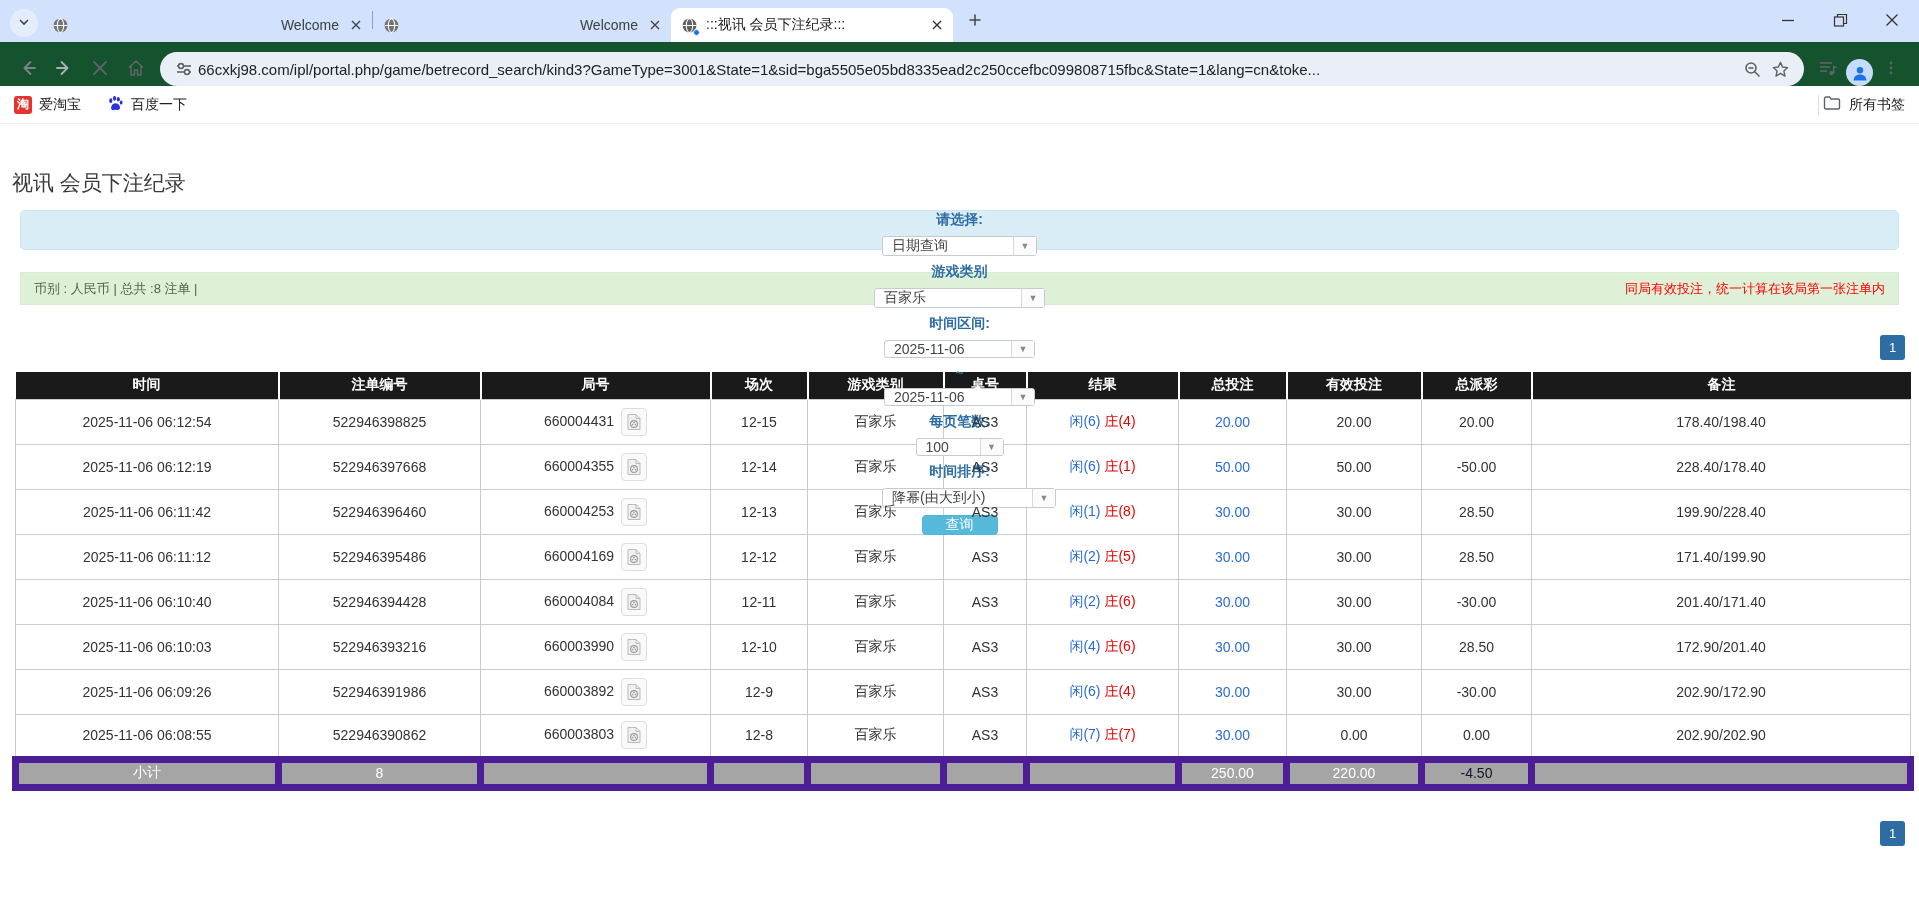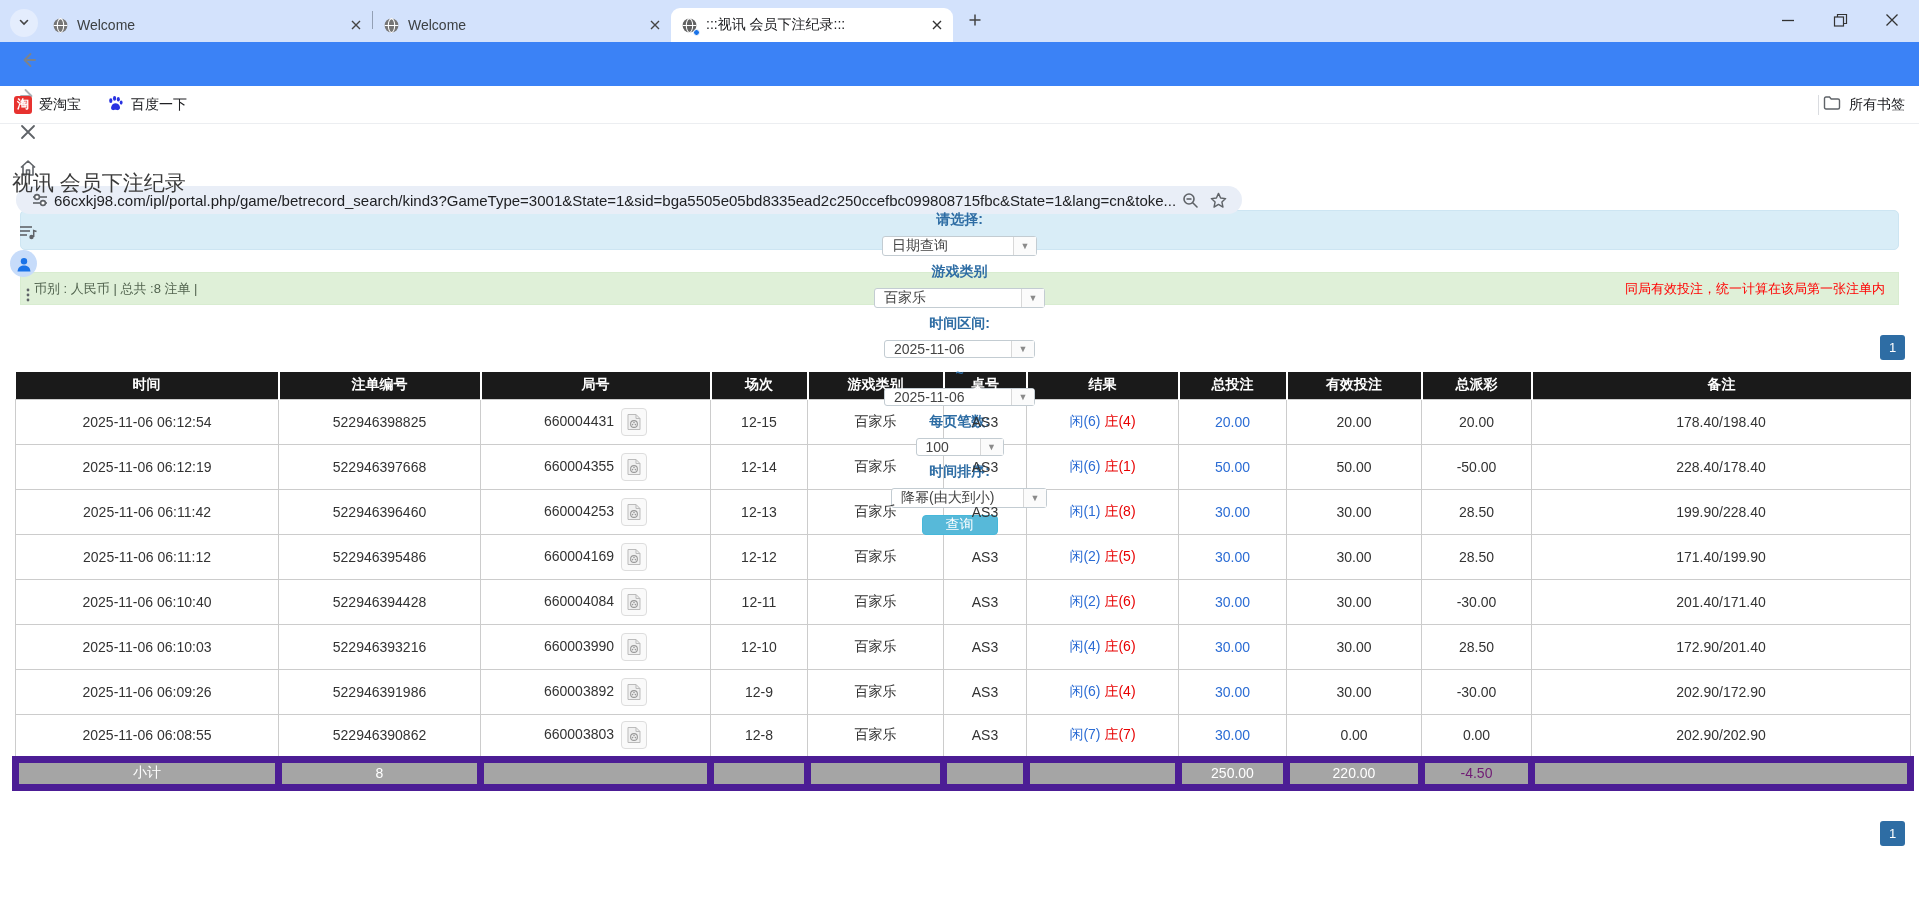--- a/index.html
+++ b/index.html
@@ -3,33 +3,33 @@
 <meta charset="utf-8">
 <style>
   * { box-sizing: border-box; margin: 0; padding: 0; }
   body { font-family: "Liberation Sans", "DejaVu Sans", sans-serif; background:#fff; }
   .screen { width:1919px; height:910px; position:relative; background:#fff; overflow:hidden; }
 
   
   .tabstrip { height:42px; background:#d3e2fc; display:flex; align-items:flex-end; padding-left:6px; position:relative; }
   .tab-search { width:28px; height:28px; border-radius:14px; display:flex; align-items:center; justify-content:center; margin:0 4px 5px 4px; cursor:pointer; background:#e4edfd; }
   .tab { height:34px; display:flex; align-items:center; padding:0 8px 0 10px; border-radius:9px 9px 0 0; cursor:pointer; }
-  .tab.inactive { color:#3c4043; }
+  .tab.inactive { color:#3c4043;text-align:right; }
   .tab.active { background:#fff; color:#202124; }
   .tab .title { flex:1; font-size:14px; white-space:nowrap; overflow:hidden; text-overflow:ellipsis; margin:0 8px; }
   .tab-divider { width:1px; height:18px; background:#93a0b5; margin-bottom:13px; }
   .favicon { width:17px; height:17px; position:relative; flex:none; }
   .fav-dot { position:absolute; right:-2px; bottom:-2px; width:7px; height:7px; background:#1a73e8; border:1px solid #fff; border-radius:50%; }
   .tab-close { width:17px; height:17px; display:flex; align-items:center; justify-content:center; border-radius:50%; flex:none; cursor:pointer; }
   .newtab-btn { width:26px; height:26px; display:flex; align-items:center; justify-content:center; margin:0 0 7px 9px; border-radius:50%; cursor:pointer; }
   .win-controls { position:absolute; right:10px; top:0; height:40px; display:flex; align-items:center; gap:34px; padding-right:8px; }
   .win-btn { width:18px; height:18px; display:flex; align-items:center; justify-content:center; cursor:pointer; }
 
   
-  .toolbar { height:44px; background:#3b82f6; display:flex; align-items:flex-start; padding:0 10px;flex-direction:column; }
+  .toolbar { height:44px; background:#14532d; display:flex; align-items:flex-end; padding:0 10px; }
   .nav-ic { width:36px; height:36px; display:flex; align-items:center; justify-content:center; border-radius:50%; cursor:pointer; flex:none; }
   .omnibox { flex:1; height:34px; background:#e9eef7; border-radius:17px; display:flex; align-items:center; padding:0 10px; margin:0 6px; min-width:0; }
   .omnibox .url { flex:1; font-size:15px; color:#202124; white-space:nowrap; overflow:hidden; min-width:0; }
   .omni-ic { width:28px; height:28px; display:flex; align-items:center; justify-content:center; flex:none; cursor:pointer; }
   .avatar { width:27px; height:27px; border-radius:50%; background:#c7dcfa; display:flex; align-items:center; justify-content:center; cursor:pointer; flex:none; }
 
   
   .bookmarks { height:38px; background:#fff; display:flex; align-items:center; padding:0 14px; border-bottom:1px solid #eceef1; }
   .bm-item { display:flex; align-items:center; gap:7px; margin-right:26px; font-size:14px; color:#202124; cursor:pointer; }
   .bm-fav-tb { width:18px; height:18px; background:#e7322f; color:#fff; border-radius:3px; font-size:12px; font-weight:bold; display:flex; align-items:center; justify-content:center; }
@@ -40,42 +40,42 @@
   
   .main { padding:0 12px; }
   .page-title { font-size:21px; font-weight:500; color:#3a3a3a; margin:44px 0 0 0; height:30px; line-height:30px; }
 
   .filterbar { margin:12px 8px 0 8px; height:40px; background:#d9edf7; border:1px solid #cde5f2; border-radius:5px; display:flex; align-items:center; padding:0 9px; gap:7px;flex-direction:column; }
   .flabel { color:#2e6da4; font-weight:bold; font-size:14px; white-space:nowrap; }
   .tilde { color:#2e6da4; font-weight:bold; font-size:14px; }
   .combo { background:#fff; border:1px solid #c3ccd2; border-radius:3px; height:29px; display:flex; align-items:stretch; cursor:pointer; }
   .combo .val { padding:0 9px; font-size:14px; color:#444; display:flex; align-items:center; white-space:nowrap; flex:1; overflow:hidden; }
   .combo .arr { width:23px; border-left:1px solid #d8d8d8; background:#fbfbfb; display:flex; align-items:center; justify-content:center; color:#8a8a8a; font-size:9px; }
-  .w-select { width:155px; } .w-game { width:171px; } .w-date { width:151px; } .w-size { width:88px; } .w-sort { width:156px;margin-left:19px; }
+  .w-select { width:155px; } .w-game { width:171px; } .w-date { width:151px; } .w-size { width:88px; } .w-sort { width:174px;margin-left:19px; }
   .search-btn { height:30px; padding:0 23px; background:#57b9d9; border:1px solid #46b8da; border-radius:4px; color:#fff; font-size:14px; cursor:pointer; }
 
   .infobar { margin:22px 8px 0 8px; height:33px; background:#dff0d8; border:1px solid #d8ecd0; display:flex; align-items:center; justify-content:space-between; padding:0 13px; }
   .infobar .left { font-size:13px; color:#52644f; }
   .infobar .right { font-size:13px; color:#ff0000; }
 
   .pag-row { display:flex; justify-content:flex-end; margin-top:30px; padding-right:2px; }
   .pag-row.bottom { margin-top:30px; }
   .pagebtn { min-width:25px; height:25px; background:#2e6da4; color:#fff; font-size:13px; display:flex; align-items:center; justify-content:center; border-radius:3px; cursor:pointer; }
 
   
   table.bets { border-collapse:collapse; table-layout:fixed; width:1895px; margin-top:12px; }
   table.bets th { background:#1a1a1a; color:#fff; font-size:14px; font-weight:bold; height:27px; border-right:2px solid #fff; }
   table.bets th:last-child { border-right:none; }
   table.bets td { border:1px solid #ccc; height:45px; font-size:14px; color:#333; text-align:center; vertical-align:middle; background:#fff; overflow:hidden; white-space:nowrap; }
   tr.summary td { background:#a5a5a5; color:#fff; border:7px solid #4c1d95; height:28px; }
   .res-player { color:#2b6cd4; }
   .res-banker { color:#e80000; }
   .cell-link { color:#2b6cd4; cursor:pointer; }
   .neg { color:#ff0000; }
-  tr.summary td.neg { color:#701a75; }
+  tr.summary td.neg { color:#0f172a; }
   .video-btn { display:inline-flex; align-items:center; justify-content:center; width:26px; height:28px; border:1px solid #ddd; border-radius:4px; background:#fafafa; margin-left:7px; vertical-align:middle; cursor:pointer; }
 </style>
 </head>
 <body>
 
 <div class="screen">
 
   <div class="tabstrip">
     <div class="tab-search">
       <span>

